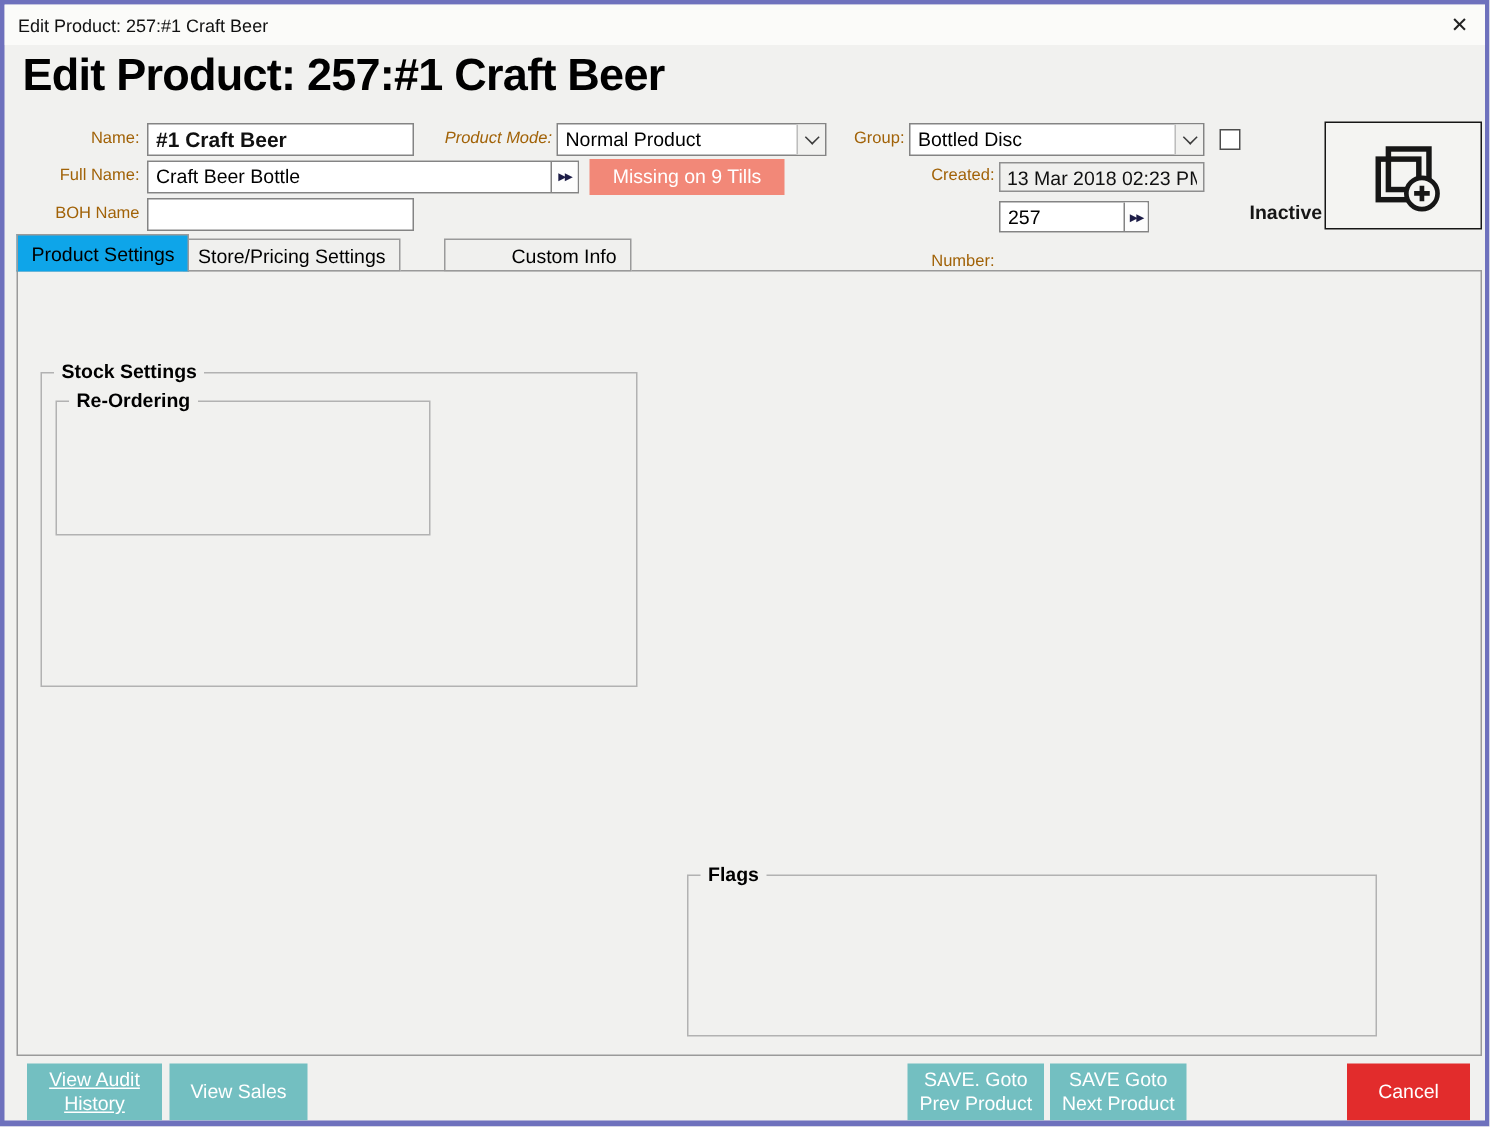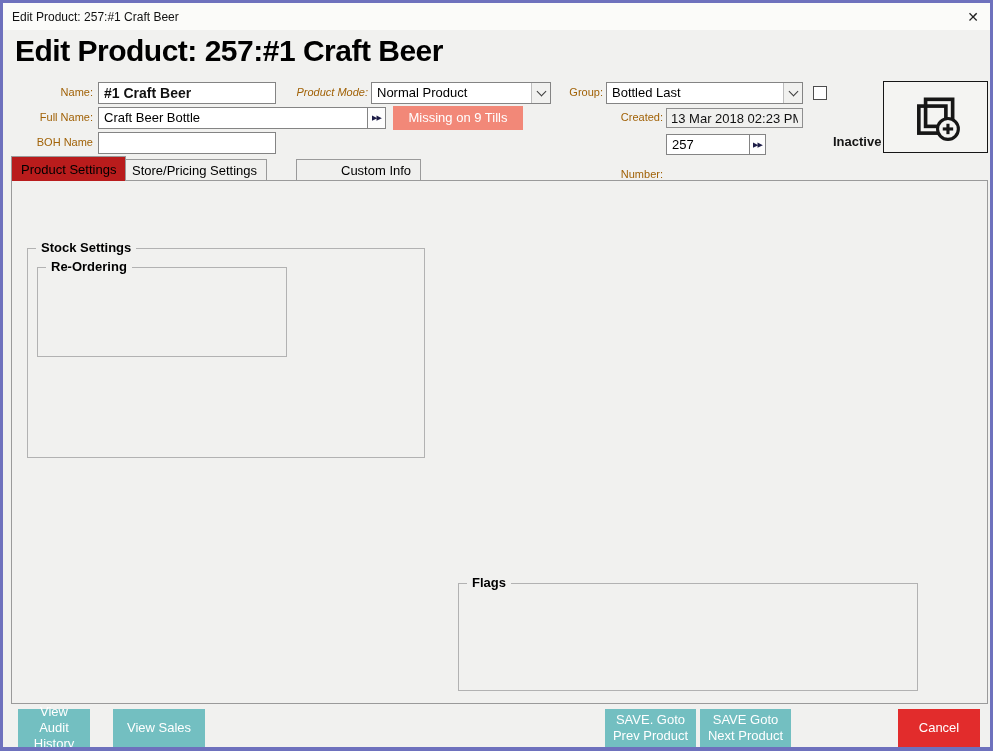--- a/index.html
+++ b/index.html
@@ -61,21 +61,21 @@
   }
   .teal { background:#73bfc1; }
   .teal-dark { background:#3a8589; }
   .salmon { background:#f28878; }
   .green { background:#4caf50; }
   .red { background:#e22c2c; }
   .tab {
     position:absolute; top:156px; height:22px; border:1px solid #9a9a9a; background:#f0f0ee;
     font-size:13px; display:flex; align-items:center; padding:0 9px; cursor:pointer; z-index:2;
   }
-  .tab.active { top:153px; height:25px; background:#b91c1c; border-bottom:none; z-index:4; }
+  .tab.active { top:153px; height:25px; background:#0ea5e9; border-bottom:none; z-index:4; }
   .panel {
     position:absolute; left:8px; top:177px; width:977px; height:524px;
     border:1px solid #9a9a9a; background:#f1f1ef; z-index:1;
   }
   .groupbox { position:absolute; border:1px solid #b2b2b2; z-index:2; }
   .legend {
     position:absolute; top:-9px; left:8px; background:#f1f1ef; padding:0 5px;
     font-weight:bold; font-size:13px; white-space:nowrap;
   }
   .cb {
@@ -116,21 +116,21 @@
   <input class="inp bold" style="left: 95px; top: 79px; width: 178px;" value="#1 Craft Beer">
   <div class="lbl" style="left:272px;top:83px;width:93px;font-style:italic;">Product Mode:</div>
   <div class="dd" style="left:368px;top:79px;width:180px;">
     <span class="val">Normal Product</span>
     <span class="arr">
         <span class="chev"></span>
       </span>
   </div>
   <div class="lbl" style="left:555px;top:83px;width:45px;">Group:</div>
   <div class="dd" style="left:603px;top:79px;width:197px;">
-    <span class="val">Bottled Last</span>
+    <span class="val">Bottled Disc</span>
     <span class="arr">
         <span class="chev"></span>
       </span>
   </div>
   <span class="cb" style="left:810px;top:83px;"></span>
   <span class="cb-label b" style="left:830px;top:83px;">Inactive</span>
 
   <div class="lbl" style="left:18px;top:108px;width:72px;">Full Name:</div>
   <div class="inp-wrap" style="left:95px;top:104px;width:288px;">
     <span class="val">Craft Beer Bottle</span>
@@ -306,19 +306,19 @@
   <span class="cb-label" style="left:483px;top:661px;">Prompt for Qty Sold</span>
 
   <span class="plus-box" style="left:631px;top:589px;">+</span>
   <span class="cb-label" style="left:652px;top:590px;">No Account Disc.</span>
   <div class="hline" style="left:749px;top:597px;width:28px;"></div>
   <span class="cb" style="left:632px;top:610px;"></span>
   <span class="cb-label" style="left:652px;top:610px;">No Discount</span>
   <span class="cb checked" style="left:632px;top:627px;"></span>
   <span class="cb-label" style="left:652px;top:627px;">Show Size First</span>
 
-  <button class="btn teal" style="left:15px;top:706px;width:72px;height:38px;padding:0 8px;">View Audit History</button>
+  <button class="btn teal" style="left:15px;top:706px;width:90px;height:38px;padding:0 8px;text-decoration:underline;">View Audit History</button>
   <button class="btn teal" style="left:110px;top:706px;width:92px;height:38px;">View Sales</button>
   <button class="btn teal" style="left:602px;top:706px;width:91px;height:38px;padding:0 6px;">SAVE. Goto Prev Product</button>
   <button class="btn teal" style="left:697px;top:706px;width:91px;height:38px;padding:0 6px;">SAVE Goto Next Product</button>
   <button class="btn red" style="left:895px;top:706px;width:82px;height:38px;">Cancel</button>
 
 </div>
 
 </body></html>

